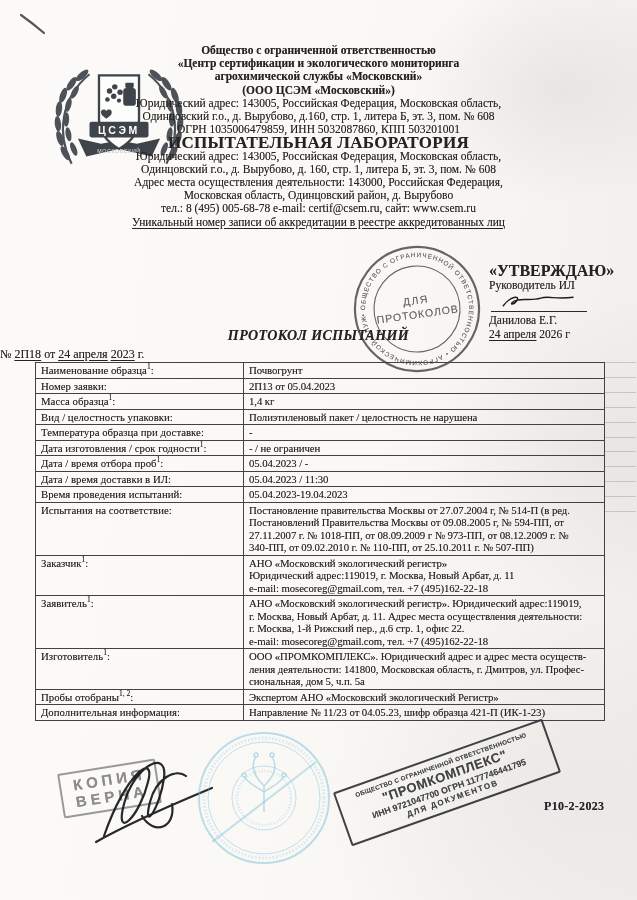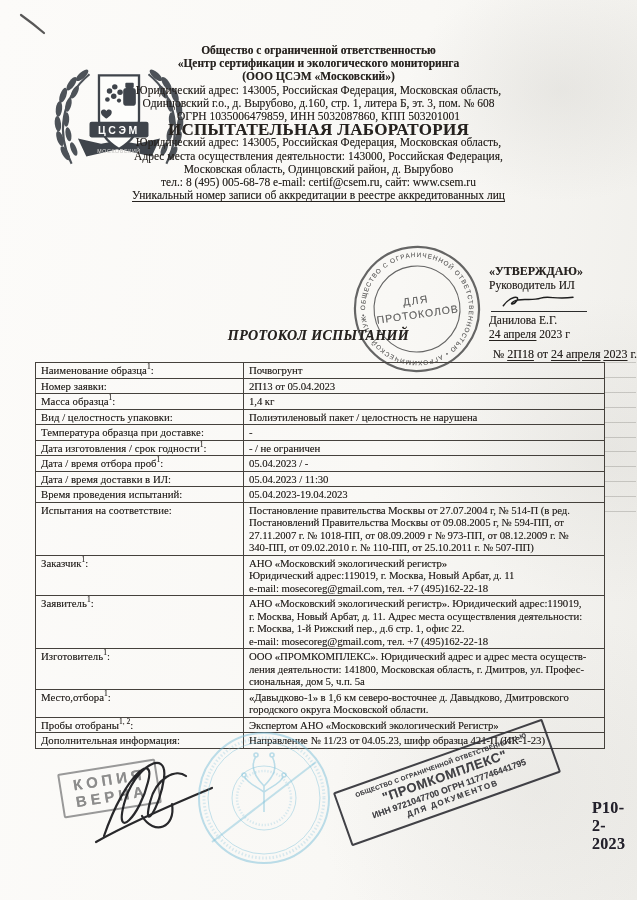--- a/index.html
+++ b/index.html
@@ -15,27 +15,27 @@
   
   .org-header{position:absolute;left:0;top:44px;width:637px;text-align:center;font-size:11.5px;line-height:13.2px;}
   .org-header .b{font-weight:bold;}
   .org-header .lab{font-weight:bold;font-size:17px;letter-spacing:.3px;}
   .org-header .ul{text-decoration:underline;text-underline-offset:2px;}
   .org-header .regnum{font-weight:bold;}
   
   .logo{position:absolute;left:40px;top:58px;width:158px;height:122px;}
   
   .approval{position:absolute;left:489px;top:264px;width:118px;font-size:11.5px;line-height:14px;}
-  .approval .atitle{font-weight:bold;font-size:12px;}
+  .approval .atitle{font-weight:bold;font-size:16px;}
   .approval .sigline{position:relative;width:96px;height:19px;border-bottom:1.6px solid #2b2b2b;margin:0 0 1px 2px;}
   .approval .sigline svg{position:absolute;left:8px;top:1px;}
   .approval .u{text-decoration:underline;text-underline-offset:2px;}
   
   .doc-title{position:absolute;left:0;top:328px;width:637px;text-align:center;font-weight:bold;font-size:14px;letter-spacing:.4px;font-style:italic;}
-  .doc-subtitle{position:absolute;left:0;top:347px;width:637px;text-align:right;font-size:12px;}
+  .doc-subtitle{position:absolute;left:0;top:347px;width:637px;text-align:left;font-size:12px;}
   .doc-subtitle .u{text-decoration:underline;text-underline-offset:2px;}
   
   .ptable{position:absolute;left:35px;top:362px;width:570px;border-collapse:collapse;font-size:10.8px;line-height:12.5px;}
   .ptable td{border:1px solid #45413c;vertical-align:top;padding:1px 4px 1px 5px;}
   .ptable td.lbl{width:198px;}
   .ptable td.val{white-space:pre-line;letter-spacing:-.1px;}
   .ptable sup{font-size:7.5px;line-height:0;vertical-align:super;}
   .row-artifacts{position:absolute;left:605px;top:362px;width:31px;height:150px;opacity:.45;
     background:repeating-linear-gradient(to bottom, rgba(110,108,102,.65) 0 1px, transparent 1px 14.9px);}
   
@@ -45,21 +45,21 @@
     color:#818181;padding:3px 10px 4px 12px;font-family:"Liberation Sans",sans-serif;font-weight:bold;font-size:15px;
     letter-spacing:4px;line-height:17px;text-align:center;white-space:pre-line;opacity:.9;}
   .sig-big{position:absolute;left:90px;top:738px;width:132px;height:126px;}
   .stamp-prom{position:absolute;left:336px;top:754px;width:208px;transform:rotate(-19.5deg);border:2.5px solid #34343a;
     border-radius:2px;padding:4px 5px 5px;text-align:center;color:#34343a;font-family:"Liberation Sans",sans-serif;opacity:.93;}
   .stamp-prom .p1{font-size:6.2px;font-weight:bold;letter-spacing:.3px;}
   .stamp-prom .p2{font-size:13px;font-weight:bold;letter-spacing:.5px;margin-top:1px;}
   .stamp-prom .p3{font-size:8.8px;font-weight:bold;margin-top:1px;}
   .stamp-prom .p4{font-size:8px;font-weight:bold;letter-spacing:1.5px;margin-top:1px;}
   .pen-mark{position:absolute;left:18px;top:12px;}
-  .footer-code{position:absolute;left:544px;top:799px;font-weight:bold;font-size:16px;color:#23212c;letter-spacing:.3px;margin-left:48px;}
+  .footer-code{position:absolute;left:544px;top:799px;font-weight:bold;font-size:12px;color:#23212c;letter-spacing:.3px;}
 </style>
 </head>
 <body>
 
 <div class="page">
 
   <svg class="pen-mark" width="30" height="26" viewBox="0 0 30 26">
     <path d="M3,3 C10,8 19,15 26,21" stroke="#2e2e2e" stroke-width="2.2" fill="none" stroke-linecap="round" opacity=".8"></path>
   </svg>
 
@@ -108,26 +108,28 @@
       <path d="M63,50 c-2,-3 -6,-1 -5,2 c1,3 5,5 5,5 c0,0 4,-2 5,-5 c1,-3 -3,-5 -5,-2 z"></path>
     </g>
     <rect x="47" y="60" width="56" height="15" rx="2" fill="#3f444b"></rect>
     <text x="75" y="71.5" text-anchor="middle" font-family="Liberation Sans, sans-serif" font-size="10" font-weight="bold" letter-spacing="2.5" fill="#ffffff">ЦСЭМ</text>
     <text x="75" y="90" text-anchor="middle" font-family="Liberation Sans, sans-serif" font-size="5" letter-spacing=".6" fill="#e8e8e6">МОСКОВСКИЙ</text>
   </svg>
 
   <div class="org-header">
     <div class="b">Общество с ограниченной ответственностью</div>
     <div class="b">«Центр сертификации и экологического мониторинга</div>
+    <div class="b">агрохимической службы «Московский»</div>
     <div class="b">(ООО ЦСЭМ «Московский»)</div>
     <div>Юридический адрес: 143005, Российская Федерация, Московская область,</div>
     <div>Одинцовский г.о., д. Вырубово, д.160, стр. 1, литера Б, эт. 3, пом. № 608</div>
     <div>ОГРН 1035006479859, ИНН 5032087860, КПП 503201001</div>
     <div class="lab">ИСПЫТАТЕЛЬНАЯ ЛАБОРАТОРИЯ</div>
     <div>Юридический адрес: 143005, Российская Федерация, Московская область,</div>
+    <div>Одинцовский г.о., д. Вырубово, д. 160, стр. 1, литера Б, эт. 3, пом. № 608</div>
     <div>Адрес места осуществления деятельности: 143000, Российская Федерация,</div>
     <div>Московская область, Одинцовский район, д. Вырубово</div>
     <div>тел.: 8 (495) 005-68-78 e-mail: certif@csem.ru, сайт: www.csem.ru</div>
     <div class="ul">Уникальный номер записи об аккредитации в реестре аккредитованных лиц</div>
   </div>
 
   <svg class="stamp-protocols" viewBox="0 0 136 136">
     <defs>
         <path id="ringA" d="M68,68 m-52,0 a52,52 0 1,1 104,0 a52,52 0 1,1 -104,0"></path>
       </defs>
@@ -142,21 +144,21 @@
 
   <div class="approval">
     <div class="atitle">«УТВЕРЖДАЮ»</div>
     <div>Руководитель ИЛ</div>
     <div class="sigline">
       <svg width="80" height="17" viewBox="0 0 92 20">
         <path d="M4,15 C12,4 24,2 20,9 C17,14 10,14 16,10 C24,5 36,10 48,6 C58,3 66,8 86,5" stroke="#1d1d1d" stroke-width="1.7" fill="none" stroke-linecap="round"></path>
       </svg>
     </div>
     <div>Данилова Е.Г.</div>
-    <div><span class="u">24 апреля</span><span> 2023 г</span></div>
+    <div><span class="u">24 апреля</span><span> 2026 г</span></div>
   </div>
 
   <div class="doc-title">ПРОТОКОЛ ИСПЫТАНИЙ</div>
   <div class="doc-subtitle">
     <span>№ </span><span class="u">2П18</span><span> от </span><span class="u">24 апреля</span><span> </span><span class="u">2023</span><span> г.</span>
   </div>
 
   <table class="ptable">
     <tbody>
       <tr>
@@ -213,25 +215,20 @@
           <td class="val">АНО «Московский экологический регистр». Юридический адрес:119019,
 г. Москва, Новый Арбат, д. 11. Адрес места осуществления деятельности:
 г. Москва, 1-й Рижский пер., д.6 стр. 1, офис 22.
 e-mail: mosecoreg@gmail.com, тел. +7 (495)162-22-18</td>
         </tr>
       <tr>
           <td class="lbl"><span>Изготовитель</span><sup>1</sup><span>:</span></td>
           <td class="val">ООО «ПРОМКОМПЛЕКС». Юридический адрес и адрес места осуществ-
 ления деятельности: 141800, Московская область, г. Дмитров, ул. Профес-
 сиональная, дом 5, ч.п. 5а</td>
-        </tr>
-      <tr>
-          <td class="lbl"><span>Место,отбора</span><sup>1</sup><span>:</span></td>
-          <td class="val">«Давыдково-1» в 1,6 км северо-восточнее д. Давыдково, Дмитровского
-городского округа Московской области.</td>
         </tr>
       <tr>
           <td class="lbl"><span>Пробы отобраны</span><sup>1, 2</sup><span>:</span></td>
           <td class="val">Экспертом АНО «Московский экологический Регистр»</td>
         </tr>
       <tr>
           <td class="lbl"><span>Дополнительная информация</span><sup></sup><span>:</span></td>
           <td class="val">Направление № 11/23 от 04.05.23, шифр  образца 421-П (ИК-1-23)</td>
         </tr>
     </tbody>

